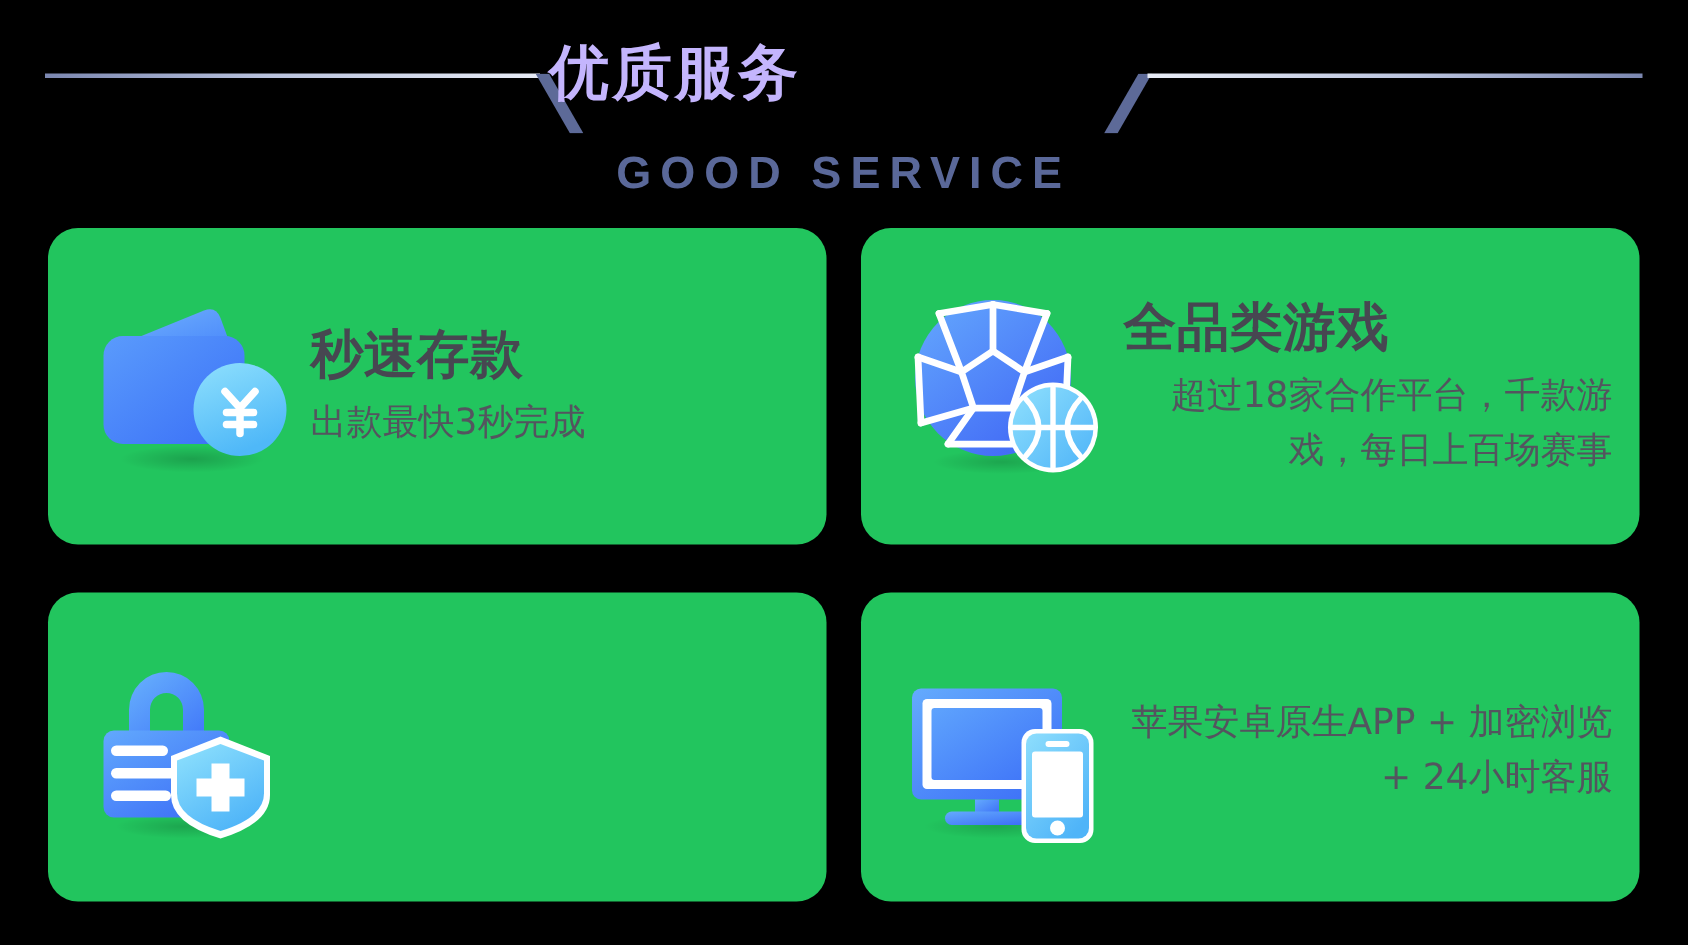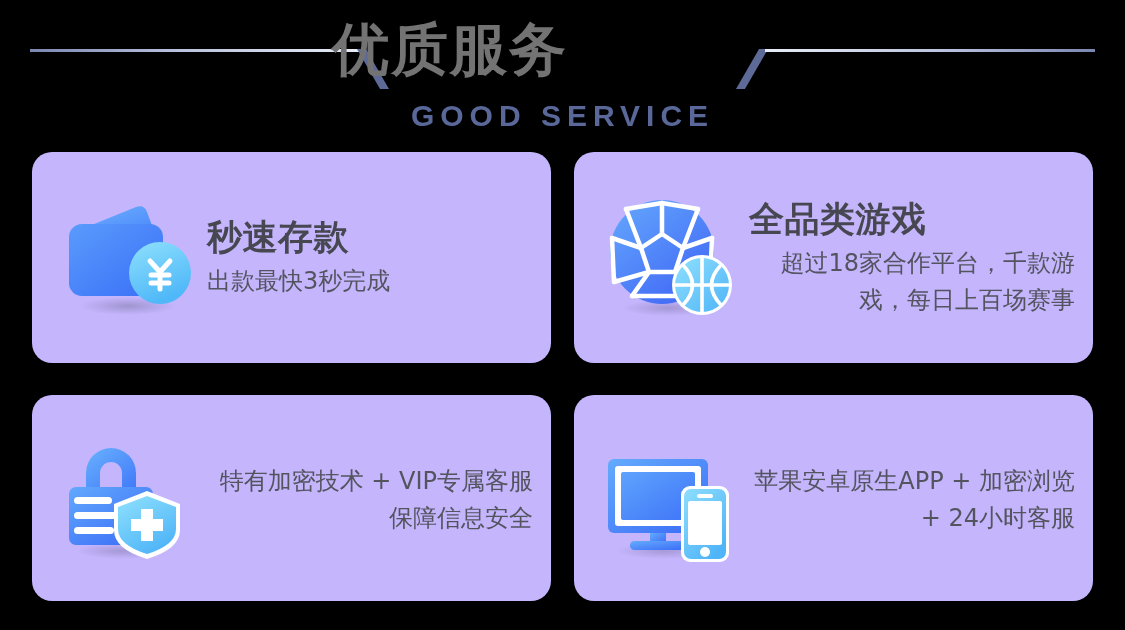--- a/index.html
+++ b/index.html
@@ -54,24 +54,24 @@
     left: 736px;
     clip-path: polygon(72% 0, 100% 0, 28% 100%, 0 100%);
   }
 
   .title-cn {
     position: absolute;
     top: 8px;
     left: 0;
     width: 900px;
     text-align: center;
-    font-size: 57px;
+    font-size: 40px;
     line-height: 82px;
     font-weight: bold;
-    color: #737373;
+    color: #c4b5fd;
     letter-spacing: 2px;
     font-family: "DejaVu Sans", "Liberation Sans", sans-serif;
   }
 
   .title-en {
     position: absolute;
     top: 98px;
     left: 0;
     width: 1125px;
     text-align: center;
@@ -90,21 +90,21 @@
     width: 1061px;
     height: 449px;
     display: grid;
     grid-template-columns: 519px 519px;
     grid-template-rows: 211px 206px;
     column-gap: 23px;
     row-gap: 32px;
   }
 
   .card {
-    background: #c4b5fd;
+    background: #22c55e;
     border-radius: 20px;
     display: flex;
     align-items: center;
     padding: 0 18px 0 28px;
     overflow: hidden;
   }
 
   .card-icon {
     flex: 0 0 auto;
     width: 135px;
@@ -277,21 +277,20 @@
           <rect x="14" y="66" width="38" height="7" rx="3.5"></rect>
           <rect x="14" y="81" width="50" height="7" rx="3.5"></rect>
           <rect x="14" y="96" width="40" height="7" rx="3.5"></rect>
         </g>
         <path d="M87 60 L120 73 L120 99 Q120 118 87 128 Q54 118 54 99 L54 73 Z" fill="#ffffff"></path>
         <path d="M87 65 L116 76 L116 98 Q116 114 87 123 Q58 114 58 98 L58 76 Z" fill="url(#l-shield)"></path>
         <path d="M81 78 L93 78 L93 88 L103 88 L103 100 L93 100 L93 110 L81 110 L81 100 L71 100 L71 88 L81 88 Z" fill="#ffffff"></path>
       </svg>
     </div>
     <div class="card-text">
-      <div class="card-sub">特有加密技术 + VIP专属客服保障信息安全</div>
     </div>
   </div>
 
   <div class="card wrap">
     <div class="card-icon">
       <svg viewBox="0 0 135 135" xmlns="http://www.w3.org/2000/svg">
         <defs>
           <linearGradient id="m-frame" x1="0" y1="0" x2="0.9" y2="1">
             <stop offset="0%" stop-color="#64abfd"></stop>
               <stop offset="100%" stop-color="#3c6ef7"></stop>

